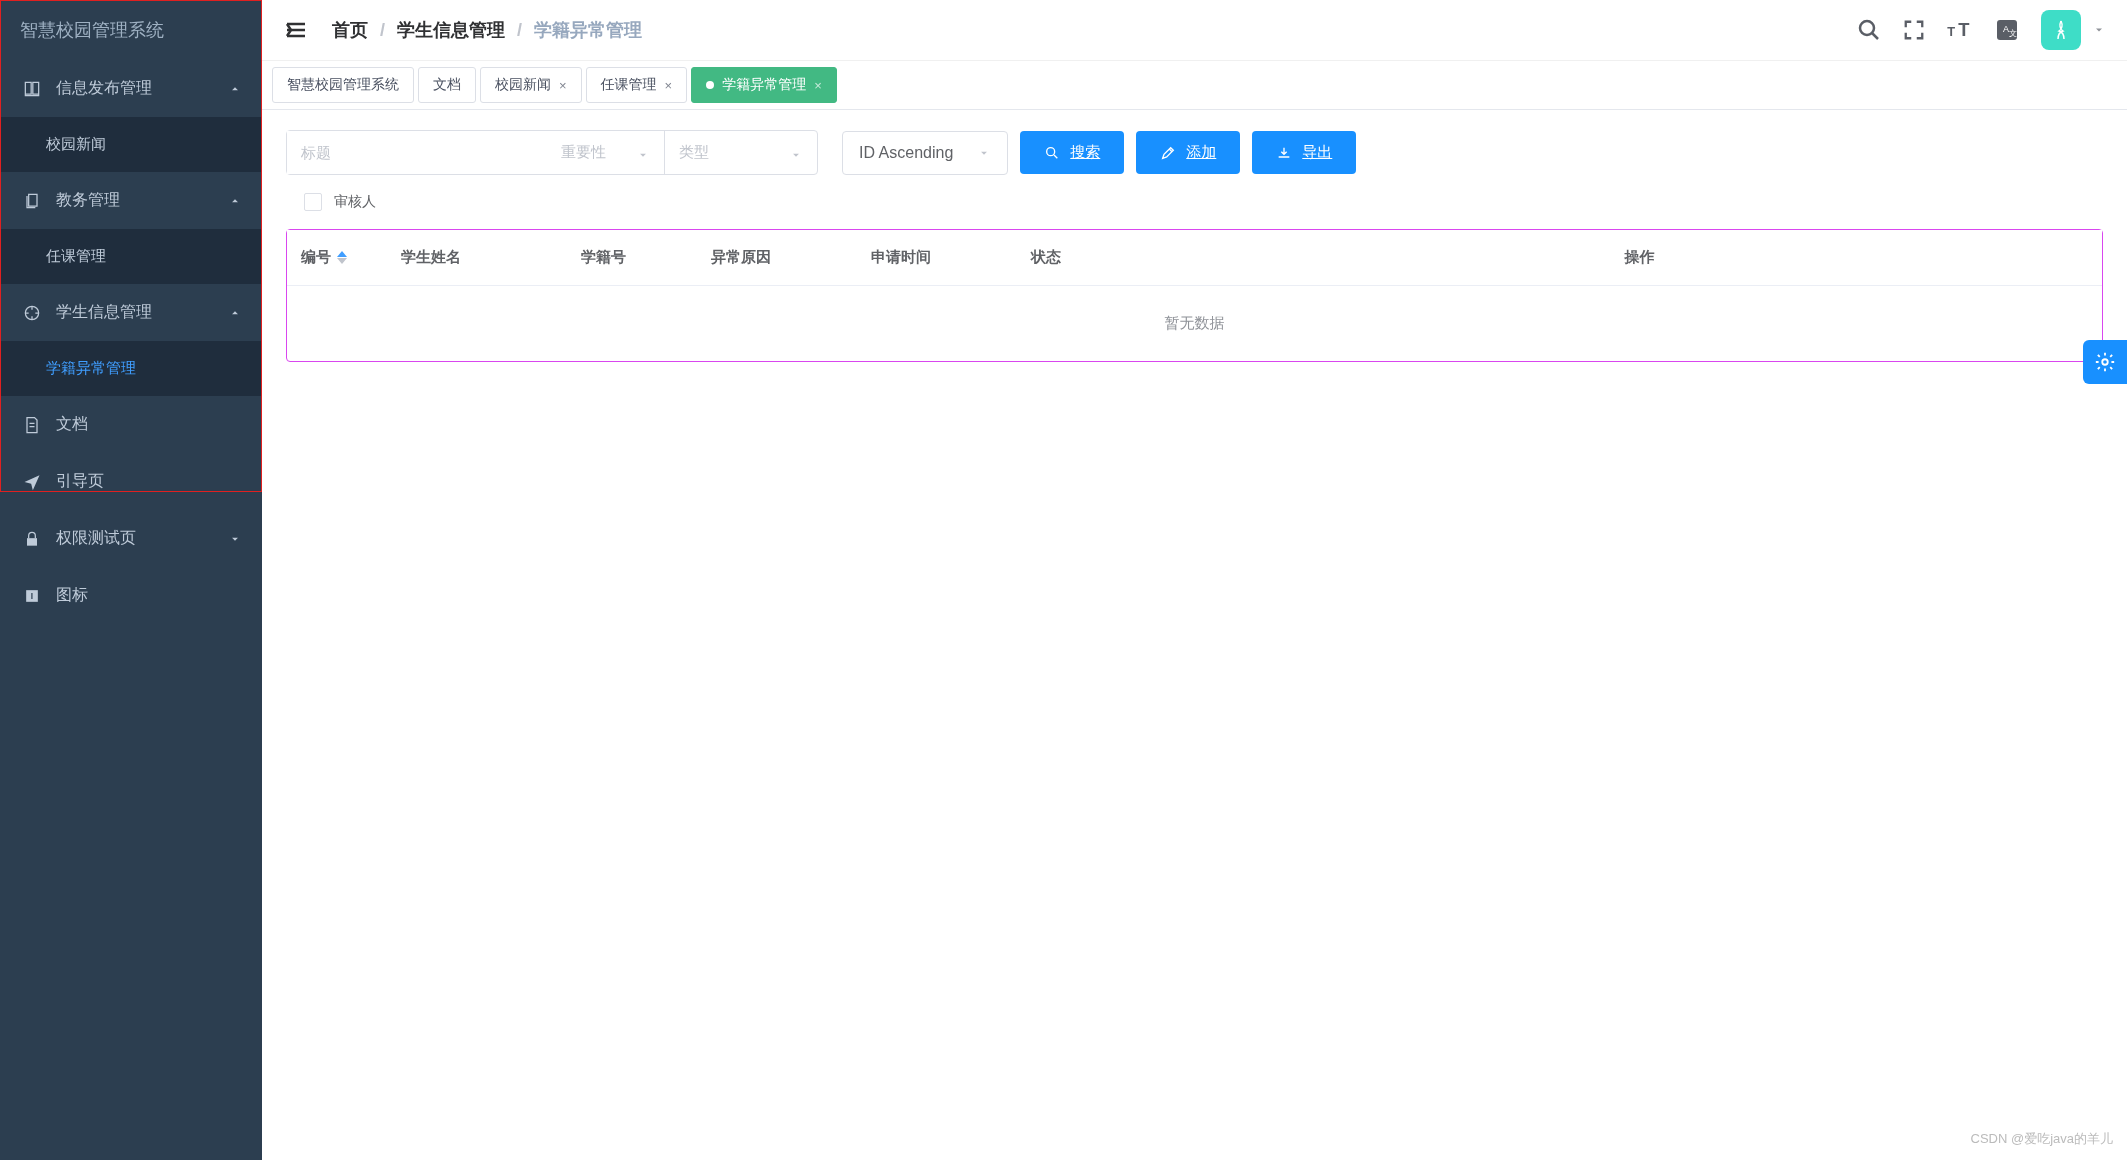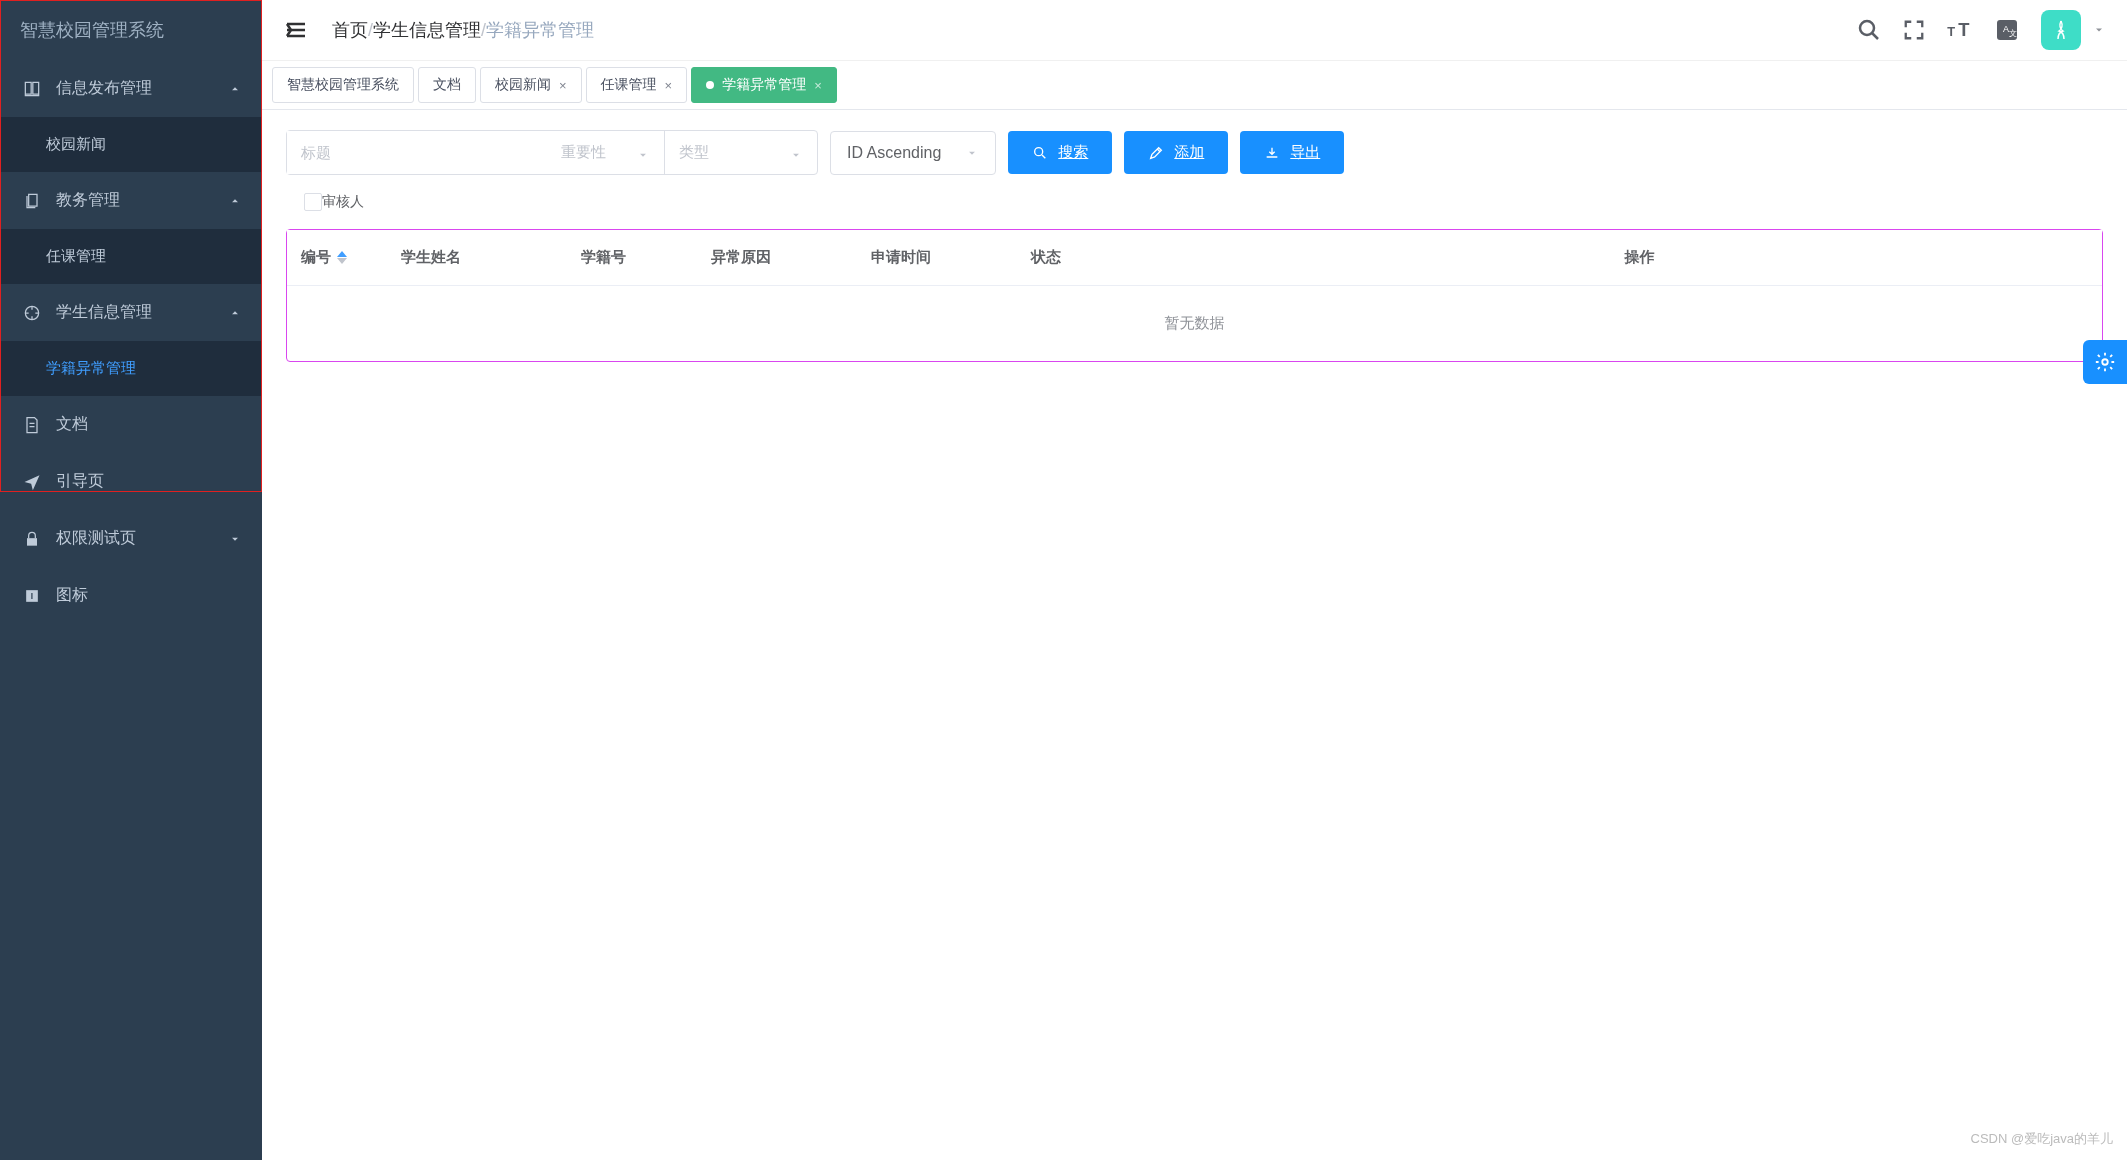--- a/index.html
+++ b/index.html
@@ -13,21 +13,21 @@
     .menu-item .icon { width: 20px; margin-right: 14px; fill: #bfcbd9; }
     .menu-item .arrow { margin-left: auto; width: 14px; fill: #bfcbd9; }
     .menu-sub { padding: 18px 20px 18px 46px; cursor: pointer; font-size: 15px; background: #1f2d3d; }
     .menu-sub.active { color: #409eff; }
     .red-box { position: absolute; top: 0; left: 0; right: 0; height: 492px; border: 1.5px solid #e02020; pointer-events: none; }
 
     
     .main { flex: 1; display: flex; flex-direction: column; overflow: hidden; }
     .header { display: flex; align-items: center; padding: 10px 22px; border-bottom: 1px solid #f0f0f0; }
     .hamburger { margin-right: 24px; cursor: pointer; }
-    .breadcrumb { font-size: 18px; display: flex; align-items: center; color: #303133; }
+    .breadcrumb { font-size: 18px; display: flex; align-items: center; gap: 12px; color: #303133; font-weight: bold; }
     .bc-sep { color: #c0c4cc; }
     .bc-current { color: #97a8be; }
     .header-tools { margin-left: auto; display: flex; align-items: center; gap: 22px; }
     .tool-icon { cursor: pointer; fill: #5a5e66; }
     .avatar { width: 40px; height: 40px; border-radius: 8px; background: #3eddc7; display: flex; align-items: center; justify-content: center; }
     .avatar svg { fill: #fff; }
     .dropdown-caret { margin-left: -10px; }
 
     
     .tabs { display: flex; align-items: center; padding: 6px 10px; border-bottom: 1px solid #e4e7ed; gap: 4px; }
@@ -41,25 +41,25 @@
     .filters { display: flex; gap: 0; border: 1px solid #dcdfe6; border-radius: 4px; width: fit-content; }
     .filters > * { border-right: 1px solid #dcdfe6; }
     .filters > *:last-child { border-right: none; }
     .input { border: none; padding: 12px 14px; font-size: 15px; outline: none; color: #606266; width: 260px; }
     .input::placeholder { color: #c0c4cc; }
     .select { display: flex; align-items: flex-end; padding: 12px 14px; gap: 30px; cursor: pointer; color: #c0c4cc; font-size: 15px; }
     .select .val { color: #606266; }
     .select.placeholder .val { color: #c0c4cc; }
     .select svg { width: 14px; fill: #c0c4cc; }
     .filters-row { display: flex; align-items: center; gap: 12px; }
-    .sort-select { border: 1px solid #dcdfe6; border-radius: 4px; display: flex; align-items: center; padding: 12px 16px; gap: 24px; cursor: pointer; color: #606266; font-size: 16px; }
+    .sort-select { border: 1px solid #dcdfe6; border-radius: 4px; display: flex; align-items: center; padding: 12px 16px; gap: 24px; cursor: pointer; color: #606266; font-size: 16px; margin-left: 12px; }
     .sort-select svg { width: 14px; fill: #c0c4cc; }
     .btn { display: flex; align-items: center; gap: 10px; padding: 12px 24px; border-radius: 4px; cursor: pointer; font-size: 15px; border: none; text-decoration: underline; }
     .btn-primary { background: #1890ff; color: #fff; fill: #fff; }
-    .checkbox-row { display: flex; align-items: center; padding: 18px 0 18px 18px; }
+    .checkbox-row { display: flex; align-items: center; gap: 12px; padding: 18px 0 18px 18px; }
     .checkbox { width: 18px; height: 18px; border: 1px solid #dcdfe6; border-radius: 2px; }
     
     
     .table { border: 1px solid #d946ef; border-radius: 4px; }
     .thead { display: flex; background: #fff; border-bottom: 1px solid #ebeef5; }
     .th { padding: 18px 14px; font-weight: 600; color: #606266; font-size: 15px; display: flex; align-items: center; gap: 6px; }
     .th .sort { display: flex; flex-direction: column; gap: 1px; }
     .th .sort svg { width: 10px; height: 6px; }
     .sort .up { fill: #409eff; }
     .sort .down { fill: #c0c4cc; }

